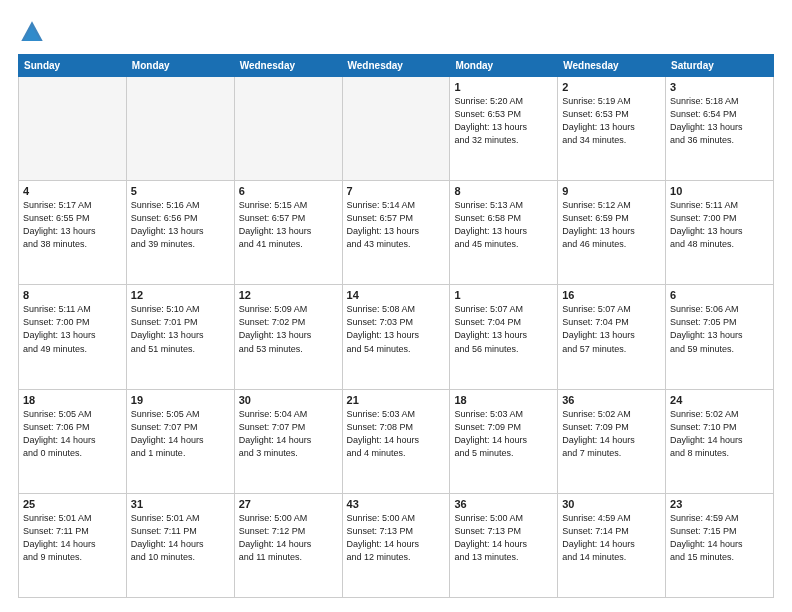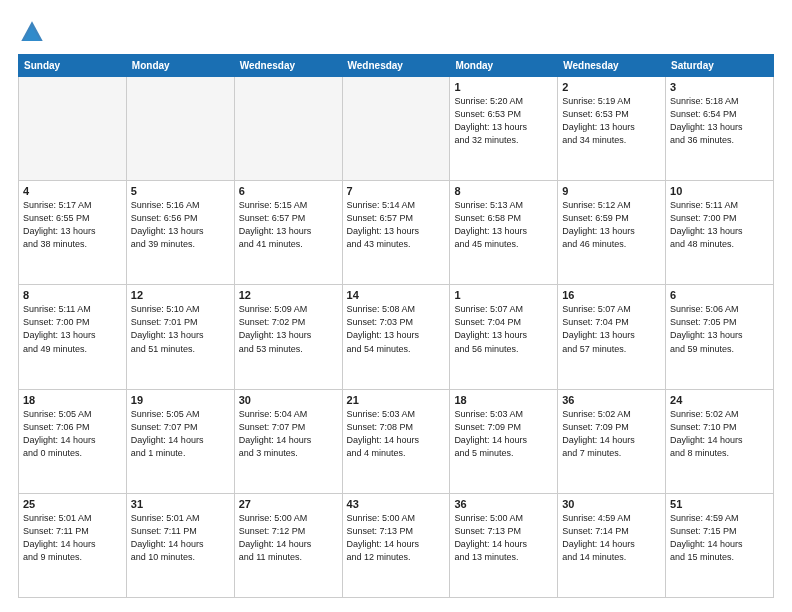--- a/index.html
+++ b/index.html
@@ -256,19 +256,19 @@
           </td>
           <td>
             <span class="day-num">36</span>
             <div class="day-info">Sunrise: 5:00 AM<br>Sunset: 7:13 PM<br>Daylight: 14 hours<br>and 13 minutes.</div>
           </td>
           <td>
             <span class="day-num">30</span>
             <div class="day-info">Sunrise: 4:59 AM<br>Sunset: 7:14 PM<br>Daylight: 14 hours<br>and 14 minutes.</div>
           </td>
           <td>
-            <span class="day-num">51</span>
+            <span class="day-num">23</span>
             <div class="day-info">Sunrise: 4:59 AM<br>Sunset: 7:15 PM<br>Daylight: 14 hours<br>and 15 minutes.</div>
           </td>
         </tr>
       </tbody>
   </table>
 </div>
 
 </body></html>

